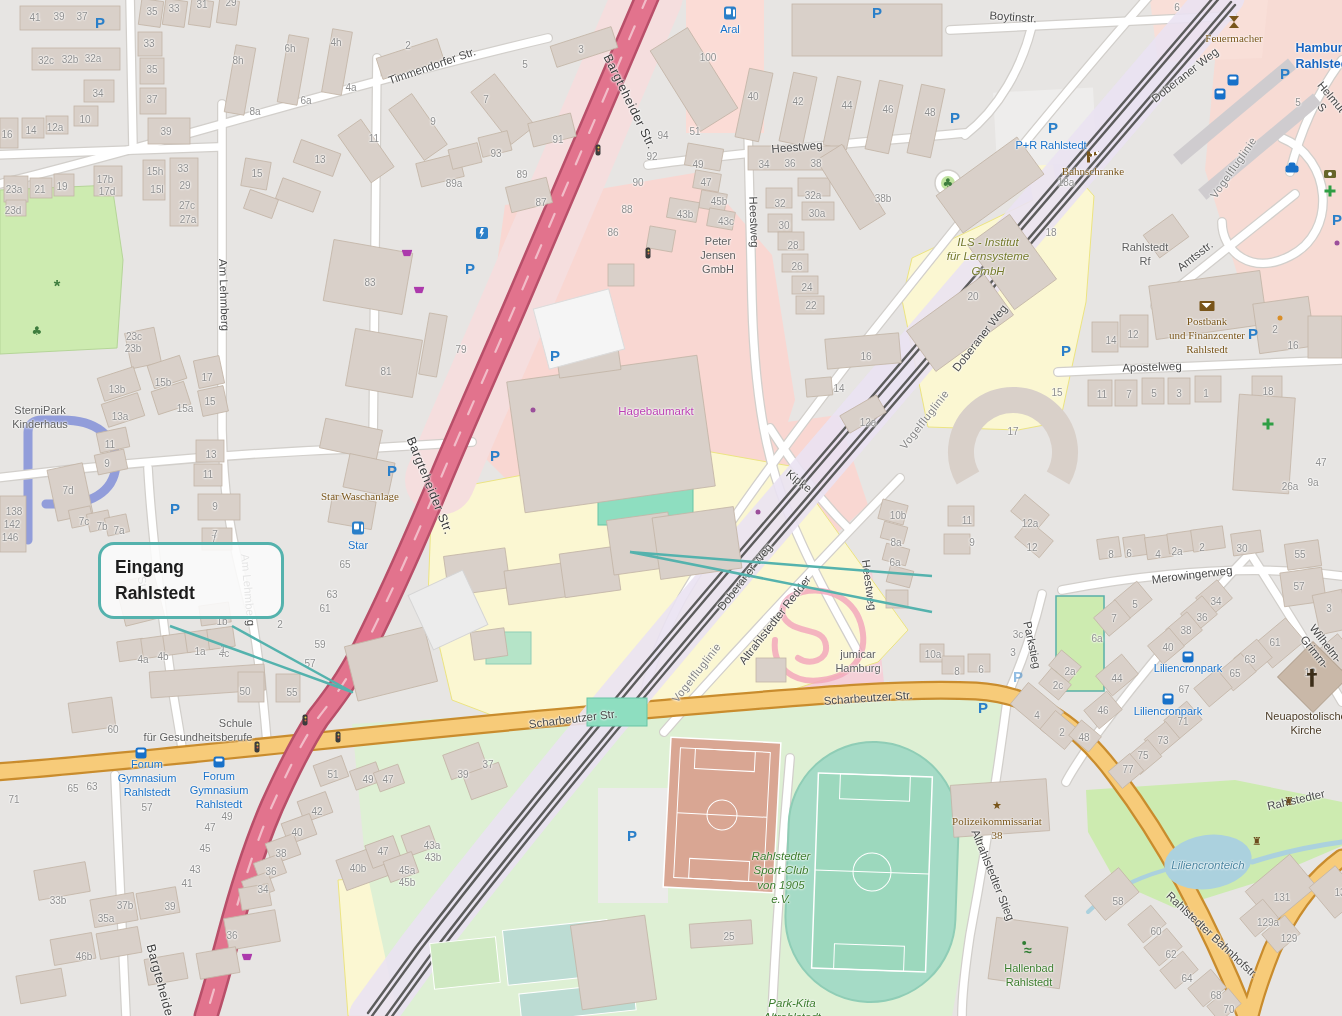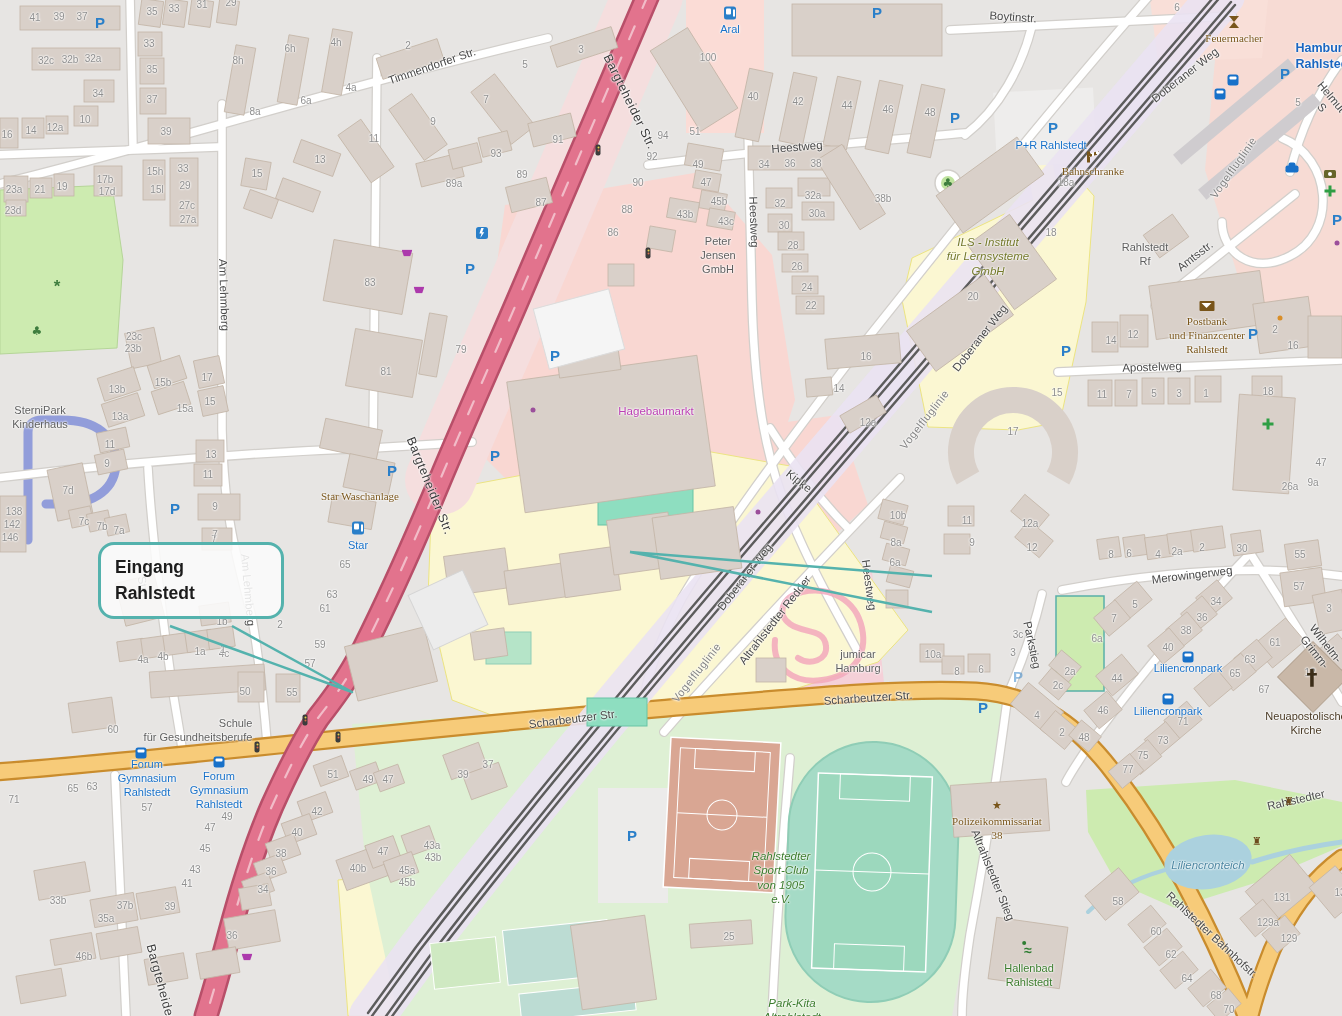--- a/index.html
+++ b/index.html
@@ -678,21 +678,21 @@
       <div class="lbl hn" style="left: 1097px; top: 639px; transform: translate(-50%, -50%) rotate(0deg);">6a</div>
       <div class="lbl hn" style="left: 1216px; top: 602px; transform: translate(-50%, -50%) rotate(0deg);">34</div>
       <div class="lbl hn" style="left: 1202px; top: 618px; transform: translate(-50%, -50%) rotate(0deg);">36</div>
       <div class="lbl hn" style="left: 1186px; top: 631px; transform: translate(-50%, -50%) rotate(0deg);">38</div>
       <div class="lbl hn" style="left: 1168px; top: 648px; transform: translate(-50%, -50%) rotate(0deg);">40</div>
       <div class="lbl hn" style="left: 1117px; top: 679px; transform: translate(-50%, -50%) rotate(0deg);">44</div>
       <div class="lbl hn" style="left: 1103px; top: 711px; transform: translate(-50%, -50%) rotate(0deg);">46</div>
       <div class="lbl hn" style="left: 1275px; top: 643px; transform: translate(-50%, -50%) rotate(0deg);">61</div>
       <div class="lbl hn" style="left: 1250px; top: 660px; transform: translate(-50%, -50%) rotate(0deg);">63</div>
       <div class="lbl hn" style="left: 1235px; top: 674px; transform: translate(-50%, -50%) rotate(0deg);">65</div>
-      <div class="lbl hn" style="left: 1264px; top: 690px; transform: translate(-50%, -50%) rotate(0deg); text-align: center;">67</div>
+      <div class="lbl hn" style="left: 1184px; top: 690px; transform: translate(-50%, -50%) rotate(0deg); text-align: center;">67</div>
       <div class="lbl hn" style="left: 1310px; top: 673px; transform: translate(-50%, -50%) rotate(0deg);">12</div>
       <div class="lbl hn" style="left: 1183px; top: 722px; transform: translate(-50%, -50%) rotate(0deg);">71</div>
       <div class="lbl hn" style="left: 1163px; top: 741px; transform: translate(-50%, -50%) rotate(0deg);">73</div>
       <div class="lbl hn" style="left: 1143px; top: 756px; transform: translate(-50%, -50%) rotate(0deg);">75</div>
       <div class="lbl hn" style="left: 1128px; top: 770px; transform: translate(-50%, -50%) rotate(0deg);">77</div>
       <div class="lbl hn" style="left: 333px; top: 775px; transform: translate(-50%, -50%) rotate(0deg);">51</div>
       <div class="lbl hn" style="left: 368px; top: 780px; transform: translate(-50%, -50%) rotate(0deg);">49</div>
       <div class="lbl hn" style="left: 388px; top: 780px; transform: translate(-50%, -50%) rotate(0deg);">47</div>
       <div class="lbl hn" style="left: 317px; top: 812px; transform: translate(-50%, -50%) rotate(0deg);">42</div>
       <div class="lbl hn" style="left: 297px; top: 833px; transform: translate(-50%, -50%) rotate(0deg);">40</div>

